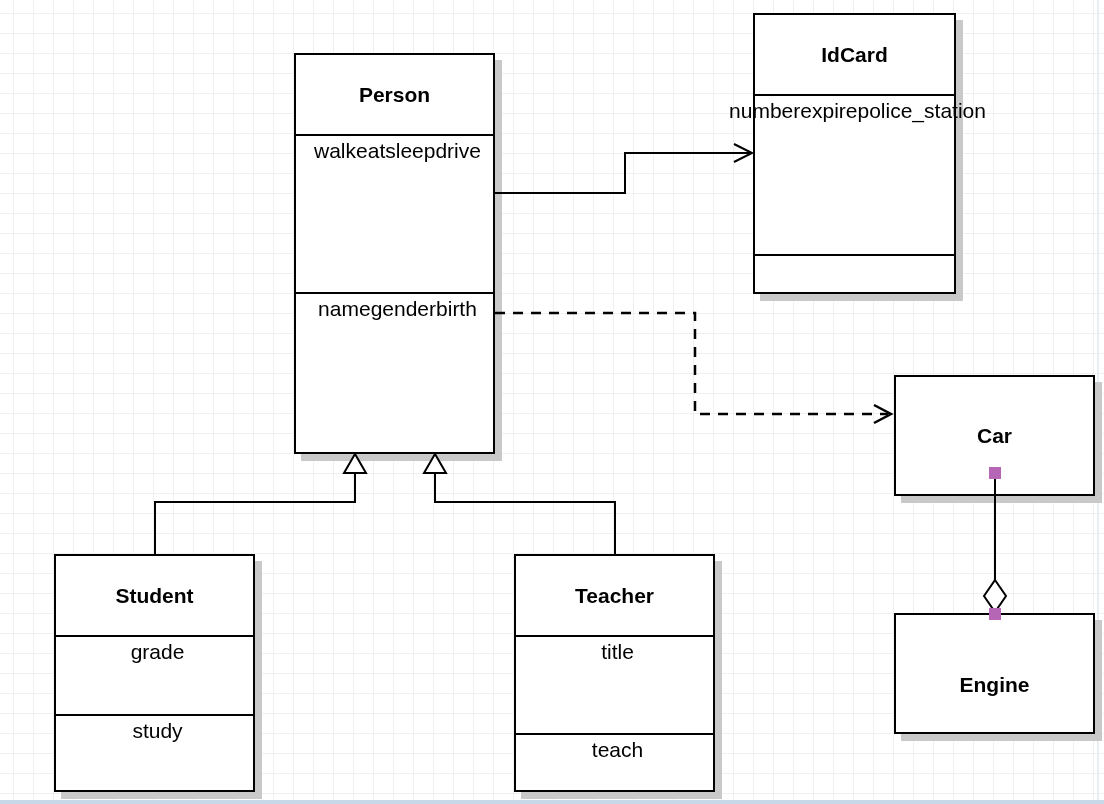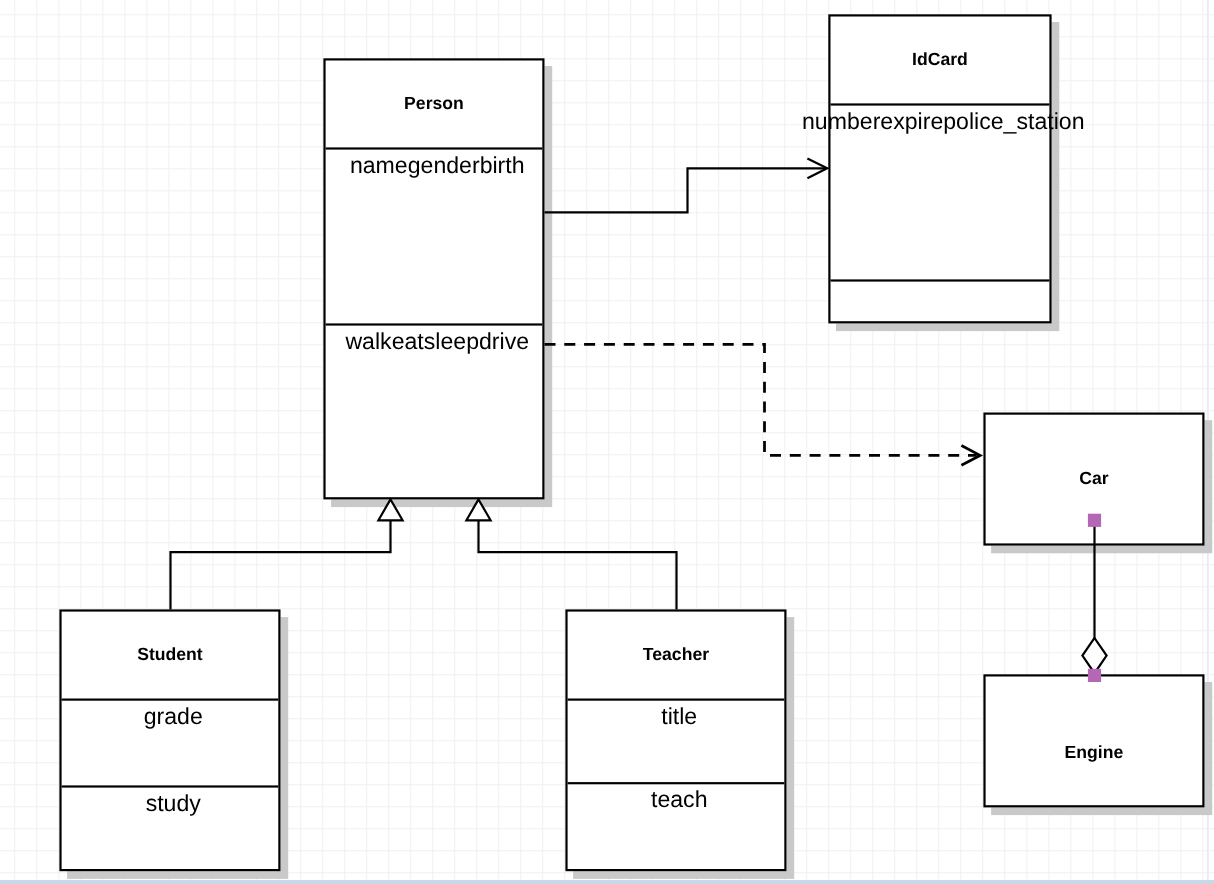--- a/index.html
+++ b/index.html
@@ -24,21 +24,21 @@
     position:absolute;top:0;right:5px;width:2px;height:804px;
     background:#e8eef4;z-index:1;
   }
   .uml-class{
     position:absolute;background:#ffffff;border:2px solid #000;
     box-shadow:7px 7px 0 0 #c9c9c9;
     box-sizing:border-box;z-index:3;
   }
   .uml-title{
     display:flex;align-items:center;justify-content:center;
-    font-weight:700;font-size:16px;color:#000;
+    font-weight:700;font-size:21px;color:#000;
   }
   .uml-compartment{
     border-top:2px solid #000;
     display:flex;flex-direction:row;justify-content:center;
     padding-left:6px;box-sizing:border-box;
   }
   .uml-line{font-size:21px;line-height:30px;color:#000;white-space:nowrap;}
 
   
   .c-person{left:294px;top:53px;width:201px;height:401px;}
@@ -62,21 +62,21 @@
 
   
   .c-student{left:54px;top:554px;width:201px;height:238px;}
   .c-student .uml-title{height:79px;}
   .c-student .sec-attrs{height:79px;}
   .c-student .sec-methods{height:58px;}
 
   
   .c-teacher{left:514px;top:554px;width:201px;height:238px;}
   .c-teacher .uml-title{height:79px;}
-  .c-teacher .sec-attrs{height:76px;}
+  .c-teacher .sec-attrs{height:98px;}
   .c-teacher .sec-methods{height:80px;}
 
   svg.connectors{position:absolute;left:0;top:0;z-index:4;pointer-events:none;}
   svg.connectors .clickable{pointer-events:stroke;}
 </style>
 </head>
 <body>
 
 <div class="canvas">
 
@@ -105,30 +105,30 @@
     <g class="clickable">
       <path d="M995 473 V580" fill="none" stroke="#000" stroke-width="2"></path>
       <polygon points="995,580 1006,596 995,612 984,596" fill="#fff" stroke="#000" stroke-width="2"></polygon>
       <rect x="989" y="467" width="12" height="12" fill="#b566b5"></rect>
       <rect x="989" y="608" width="12" height="12" fill="#b566b5"></rect>
     </g>
   </svg>
 
   <div class="uml-class c-person">
     <div class="uml-title">Person</div>
-    <div class="uml-compartment sec-attrs">
-      <div class="uml-line">name</div>
-      <div class="uml-line">gender</div>
-      <div class="uml-line">birth</div>
-    </div>
     <div class="uml-compartment sec-methods">
       <div class="uml-line">walk</div>
       <div class="uml-line">eat</div>
       <div class="uml-line">sleep</div>
       <div class="uml-line">drive</div>
+    </div>
+    <div class="uml-compartment sec-attrs">
+      <div class="uml-line">name</div>
+      <div class="uml-line">gender</div>
+      <div class="uml-line">birth</div>
     </div>
   </div>
 
   <div class="uml-class c-idcard">
     <div class="uml-title">IdCard</div>
     <div class="uml-compartment sec-attrs">
       <div class="uml-line">number</div>
       <div class="uml-line">expire</div>
       <div class="uml-line">police_station</div>
     </div>

